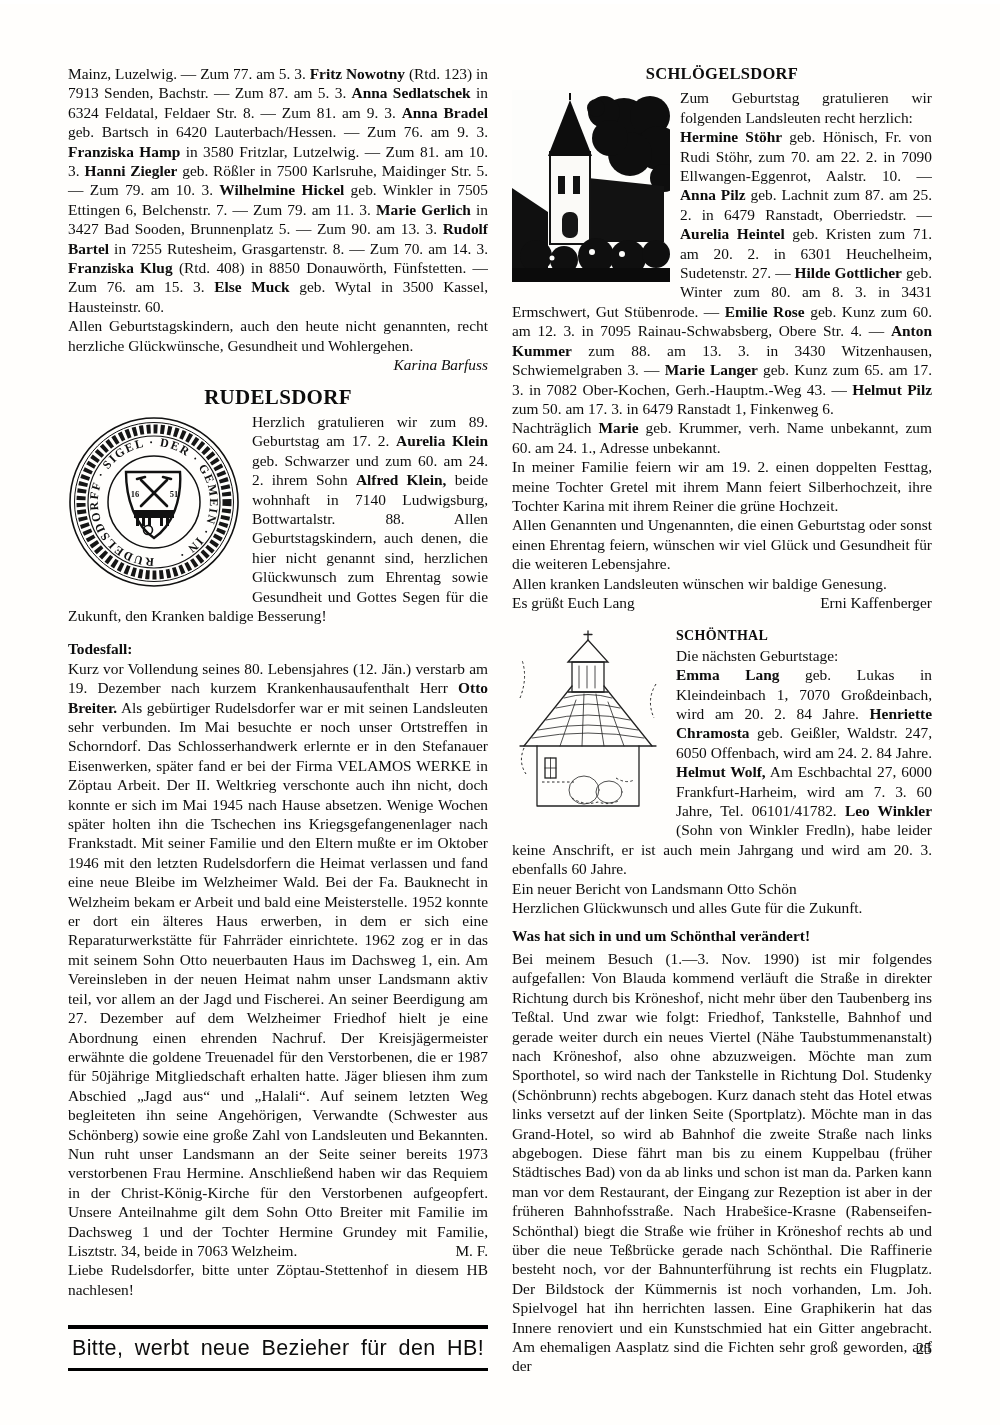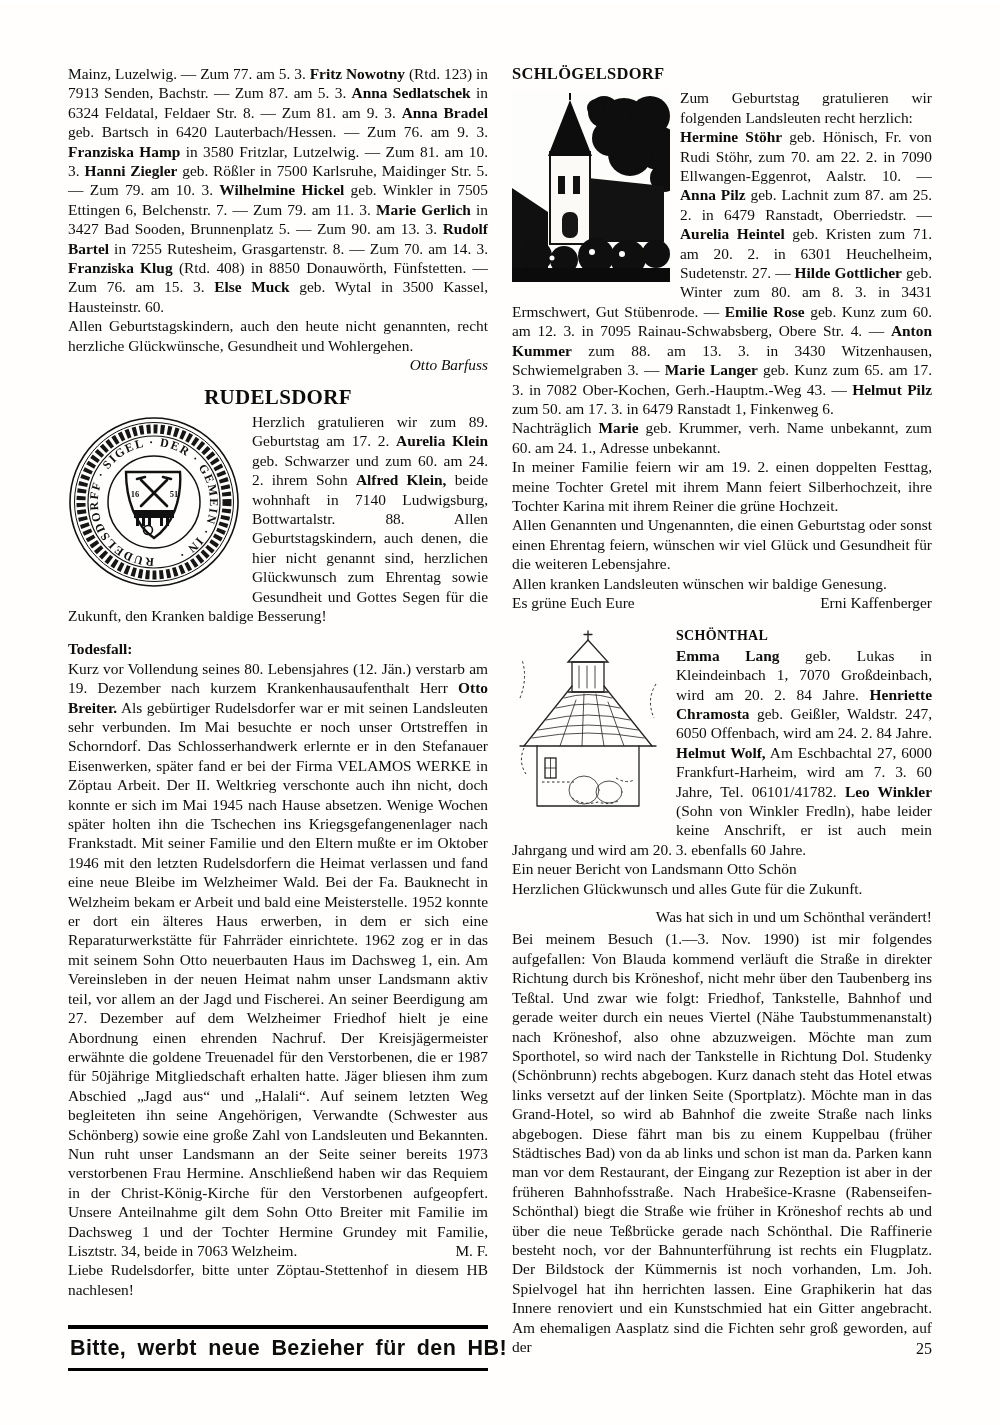--- a/index.html
+++ b/index.html
@@ -6,56 +6,56 @@
   html,body { background:#ffffff; }
   .page {
     position:relative; width:1000px; height:1425px; margin:4px auto;
     background:#fffefc; color:#0d0d0d; overflow:hidden;
     font-family:"Liberation Serif","DejaVu Serif",serif;
   }
   .cols { position:absolute; top:60px; left:68px; width:864px; display:flex; gap:24px; }
   .col { width:420px; font-size:15.4px; line-height:19.4px; text-align:justify; }
   p.block { margin:0; } .mt10 { margin-top:10px; } .mt14 { margin-top:14px; } .mt24 { margin-top:24px; }
   .center-head { text-align:center; font-weight:bold; font-size:21px; letter-spacing:.3px; margin:13px 0 5px; }
-  .top-head { font-weight:bold; font-size:16.5px; letter-spacing:.3px; margin:0 0 5px; }
+  .top-head { text-align:center; font-weight:bold; font-size:16.5px; letter-spacing:.3px; margin:0 0 5px; }
   .inline-head { font-weight:bold; font-size:14px; letter-spacing:.3px; }
   .bold-lead { font-weight:bold; }
   .sig-right { float:right; padding-left:14px; }
   .sig-line { text-align:right; font-style:italic; }
   .seal-img { float:left; width:172px; height:172px; margin:4px 12px 0 0; }
   .church-img { float:left; width:158px; height:192px; margin:2px 10px 2px 0; }
   .chapel-img { float:left; width:152px; height:192px; margin:2px 12px 2px 0; }
   .banner {
     margin-top:26px; border-top:4px solid #000; border-bottom:3px solid #000;
     padding:10px 2px 9px; text-align:center; white-space:nowrap;
     font-family:"Liberation Sans","DejaVu Sans",sans-serif;
-    font-weight:bold; font-size:21.5px; letter-spacing:.4px; word-spacing:5px;
+    font-weight:normal; font-size:21.5px; letter-spacing:.4px; word-spacing:5px;
   }
-  .report-head { text-align:right; font-weight:normal; margin:9px 0 3px; }
+  .report-head { text-align:left; font-weight:bold; margin:9px 0 3px; }
   .pagenum {
     position:absolute; top:1336px; left:68px; width:864px;
     text-align:right; font-size:16px;
   }
   svg .ln { stroke:#222; fill:none; stroke-width:1.3; stroke-linecap:round; }
   svg .ln-thin { stroke:#222; fill:none; stroke-width:.8; stroke-linecap:round; }
   svg .scrib { stroke:#2a2a2a; fill:none; stroke-width:1; stroke-dasharray:2.5 2.5; }
 </style>
 </head>
 <body>
 
 <div class="page">
   <div class="cols">
 
     <div class="col">
 
       <p class="block"><span>Mainz, Luzelwig. — Zum 77. am 5. 3. </span><span style="font-weight: bold;">Fritz Nowotny</span><span> (Rtd. 123) in 7913 Senden, Bachstr. — Zum 87. am 5. 3. </span><span style="font-weight: bold;">Anna Sedlatschek</span><span> in 6324 Feldatal, Feldaer Str. 8. — Zum 81. am 9. 3. </span><span style="font-weight: bold;">Anna Bradel</span><span> geb. Bartsch in 6420 Lauterbach/Hessen. — Zum 76. am 9. 3. </span><span style="font-weight: bold;">Franziska Hamp</span><span> in 3580 Fritzlar, Lutzelwig. — Zum 81. am 10. 3. </span><span style="font-weight: bold;">Hanni Ziegler</span><span> geb. Rößler in 7500 Karlsruhe, Maidinger Str. 5. — Zum 79. am 10. 3. </span><span style="font-weight: bold;">Wilhelmine Hickel</span><span> geb. Winkler in 7505 Ettingen 6, Belchenstr. 7. — Zum 79. am 11. 3. </span><span style="font-weight: bold;">Marie Gerlich</span><span> in 3427 Bad Sooden, Brunnenplatz 5. — Zum 90. am 13. 3. </span><span style="font-weight: bold;">Rudolf Bartel</span><span> in 7255 Rutesheim, Grasgartenstr. 8. — Zum 70. am 14. 3. </span><span style="font-weight: bold;">Franziska Klug</span><span> (Rtd. 408) in 8850 Donauwörth, Fünfstetten. — Zum 76. am 15. 3. </span><span style="font-weight: bold;">Else Muck</span><span> geb. Wytal in 3500 Kassel, Hausteinstr. 60.</span></p>
 
       <p class="block">Allen Geburtstagskindern, auch den heute nicht genannten, recht herzliche Glückwünsche, Gesundheit und Wohlergehen.</p>
 
-      <div class="sig-line">Otto Barfuss</div>
+      <div class="sig-line">Karina Barfuss</div>
 
       <div class="center-head">RUDELSDORF</div>
 
       <div>
         <svg class="seal-img" viewBox="0 0 172 172" aria-hidden="true">
           <circle cx="86" cy="86" r="84" fill="none" stroke="#111" stroke-width="1.6"></circle>
           <circle cx="86" cy="86" r="79.5" fill="none" stroke="#111" stroke-width="1"></circle>
           <circle cx="86" cy="86" r="73" fill="none" stroke="#161616" stroke-width="9" stroke-dasharray="4 3"></circle>
           <circle cx="86" cy="86" r="66" fill="none" stroke="#111" stroke-width="1.2"></circle>
           <circle cx="86" cy="86" r="46" fill="none" stroke="#111" stroke-width="1.5"></circle>
@@ -141,21 +141,21 @@
         <p class="block"><span style="font-weight: bold;">Hermine Stöhr</span><span> geb. Hönisch, Fr. von Rudi Stöhr, zum 70. am 22. 2. in 7090 Ellwangen-Eggenrot, Aalstr. 10. — </span><span style="font-weight: bold;">Anna Pilz</span><span> geb. Lachnit zum 87. am 25. 2. in 6479 Ranstadt, Oberriedstr. — </span><span style="font-weight: bold;">Aurelia Heintel</span><span> geb. Kristen zum 71. am 20. 2. in 6301 Heuchelheim, Sudetenstr. 27. — </span><span style="font-weight: bold;">Hilde Gottlicher</span><span> geb. Winter zum 80. am 8. 3. in 3431 Ermschwert, Gut Stübenrode. — </span><span style="font-weight: bold;">Emilie Rose</span><span> geb. Kunz zum 60. am 12. 3. in 7095 Rainau-Schwabsberg, Obere Str. 4. — </span><span style="font-weight: bold;">Anton Kummer</span><span> zum 88. am 13. 3. in 3430 Witzenhausen, Schwiemelgraben 3. — </span><span style="font-weight: bold;">Marie Langer</span><span> geb. Kunz zum 65. am 17. 3. in 7082 Ober-Kochen, Gerh.-Hauptm.-Weg 43. — </span><span style="font-weight: bold;">Helmut Pilz</span><span> zum 50. am 17. 3. in 6479 Ranstadt 1, Finkenweg 6.</span></p>
       </div>
 
       <div style="clear:both"></div>
 
       <p class="block"><span>Nachträglich </span><span style="font-weight: bold;">Marie</span><span> geb. Krummer, verh. Name unbekannt, zum 60. am 24. 1., Adresse unbekannt.</span></p>
       <p class="block">In meiner Familie feiern wir am 19. 2. einen doppelten Festtag, meine Tochter Gretel mit ihrem Mann feiert Silberhochzeit, ihre Tochter Karina mit ihrem Reiner die grüne Hochzeit.</p>
       <p class="block">Allen Genannten und Ungenannten, die einen Geburtstag oder sonst einen Ehrentag feiern, wünschen wir viel Glück und Gesundheit für die weiteren Lebensjahre.</p>
       <p class="block">Allen kranken Landsleuten wünschen wir baldige Genesung.</p>
       <p class="block">
-        <span>Es grüne Euch Eure</span>
+        <span>Es grüßt Euch Lang</span>
         <span class="sig-right">Erni Kaffenberger</span>
       </p>
 
       <div class="mt14">
         <svg class="chapel-img" viewBox="0 0 152 192" aria-hidden="true">
           <rect x="0" y="0" width="152" height="192" fill="#fffefc"></rect>
           <path class="scrib" d="M8,70 q8,-20 2,-38 M144,56 q-10,16 -2,34 M12,120 q-6,14 2,26"></path>
           <g>
             <path class="ln" d="M56,34 L76,12 L96,34 Z"></path>
             <path class="ln" d="M76,12 L76,3 M72,6.5 L80,6.5"></path>
@@ -174,20 +174,21 @@
             <rect x="33" y="130" width="11" height="20" class="ln" stroke-width="1.1"></rect>
             <path class="ln-thin" d="M38.5,130 V150 M33,140 H44"></path>
           </g>
           <g>
             <ellipse cx="72" cy="162" rx="15" ry="14" class="ln-thin"></ellipse>
             <ellipse cx="97" cy="164" rx="13" ry="11" class="ln-thin"></ellipse>
             <path class="scrib" d="M60,170 q12,8 26,4 q12,4 22,-2 M30,154 H62 M104,150 q10,6 18,2"></path>
           </g>
         </svg>
         <div class="inline-head">SCHÖNTHAL</div>
+        <p class="block">Die nächsten Geburtstage:</p>
         <p class="block"><span style="font-weight: bold;">Emma Lang</span><span> geb. Lukas in Kleindeinbach 1, 7070 Großdeinbach, wird am 20. 2. 84 Jahre. </span><span style="font-weight: bold;">Henriette Chramosta</span><span> geb. Geißler, Waldstr. 247, 6050 Offenbach, wird am 24. 2. 84 Jahre. </span><span style="font-weight: bold;">Helmut Wolf,</span><span> Am Eschbachtal 27, 6000 Frankfurt-Harheim, wird am 7. 3. 60 Jahre, Tel. 06101/41782. </span><span style="font-weight: bold;">Leo Winkler</span><span> (Sohn von Winkler Fredln), habe leider keine Anschrift, er ist auch mein Jahrgang und wird am 20. 3. ebenfalls 60 Jahre.</span></p>
       </div>
 
       <div style="clear:both"></div>
 
       <p class="block mt24">Ein neuer Bericht von Landsmann Otto Schön</p>
 
       <p class="block">Herzlichen Glückwunsch und alles Gute für die Zukunft.</p>
 
       <div class="report-head">Was hat sich in und um Schönthal verändert!</div>

